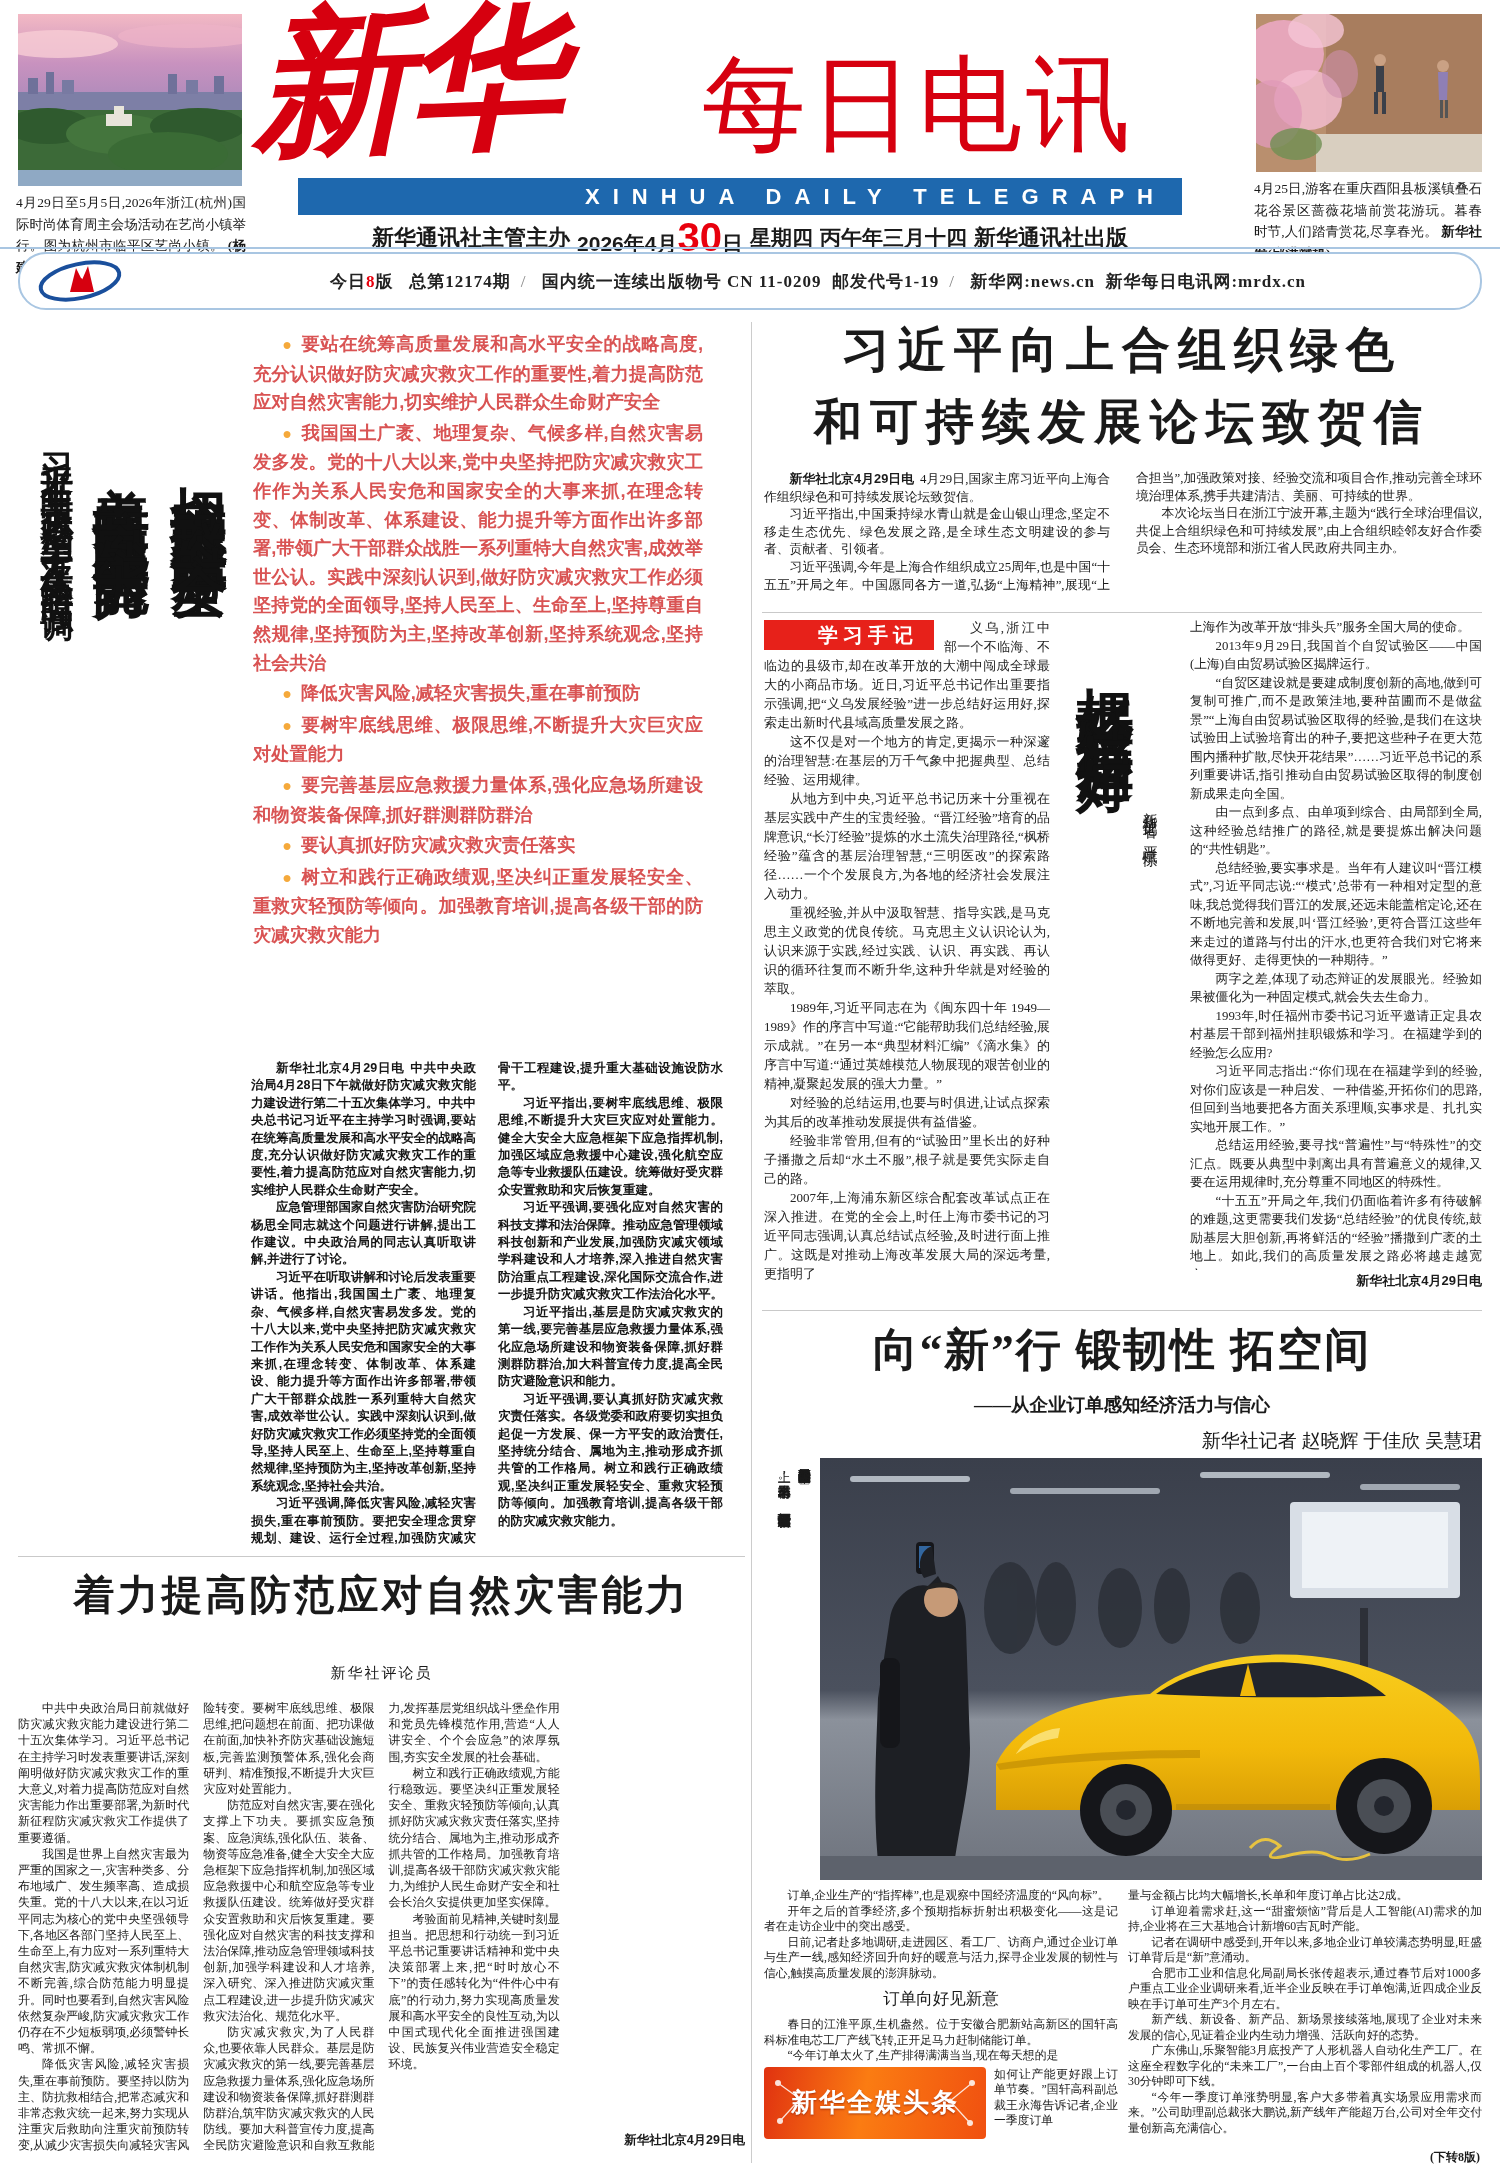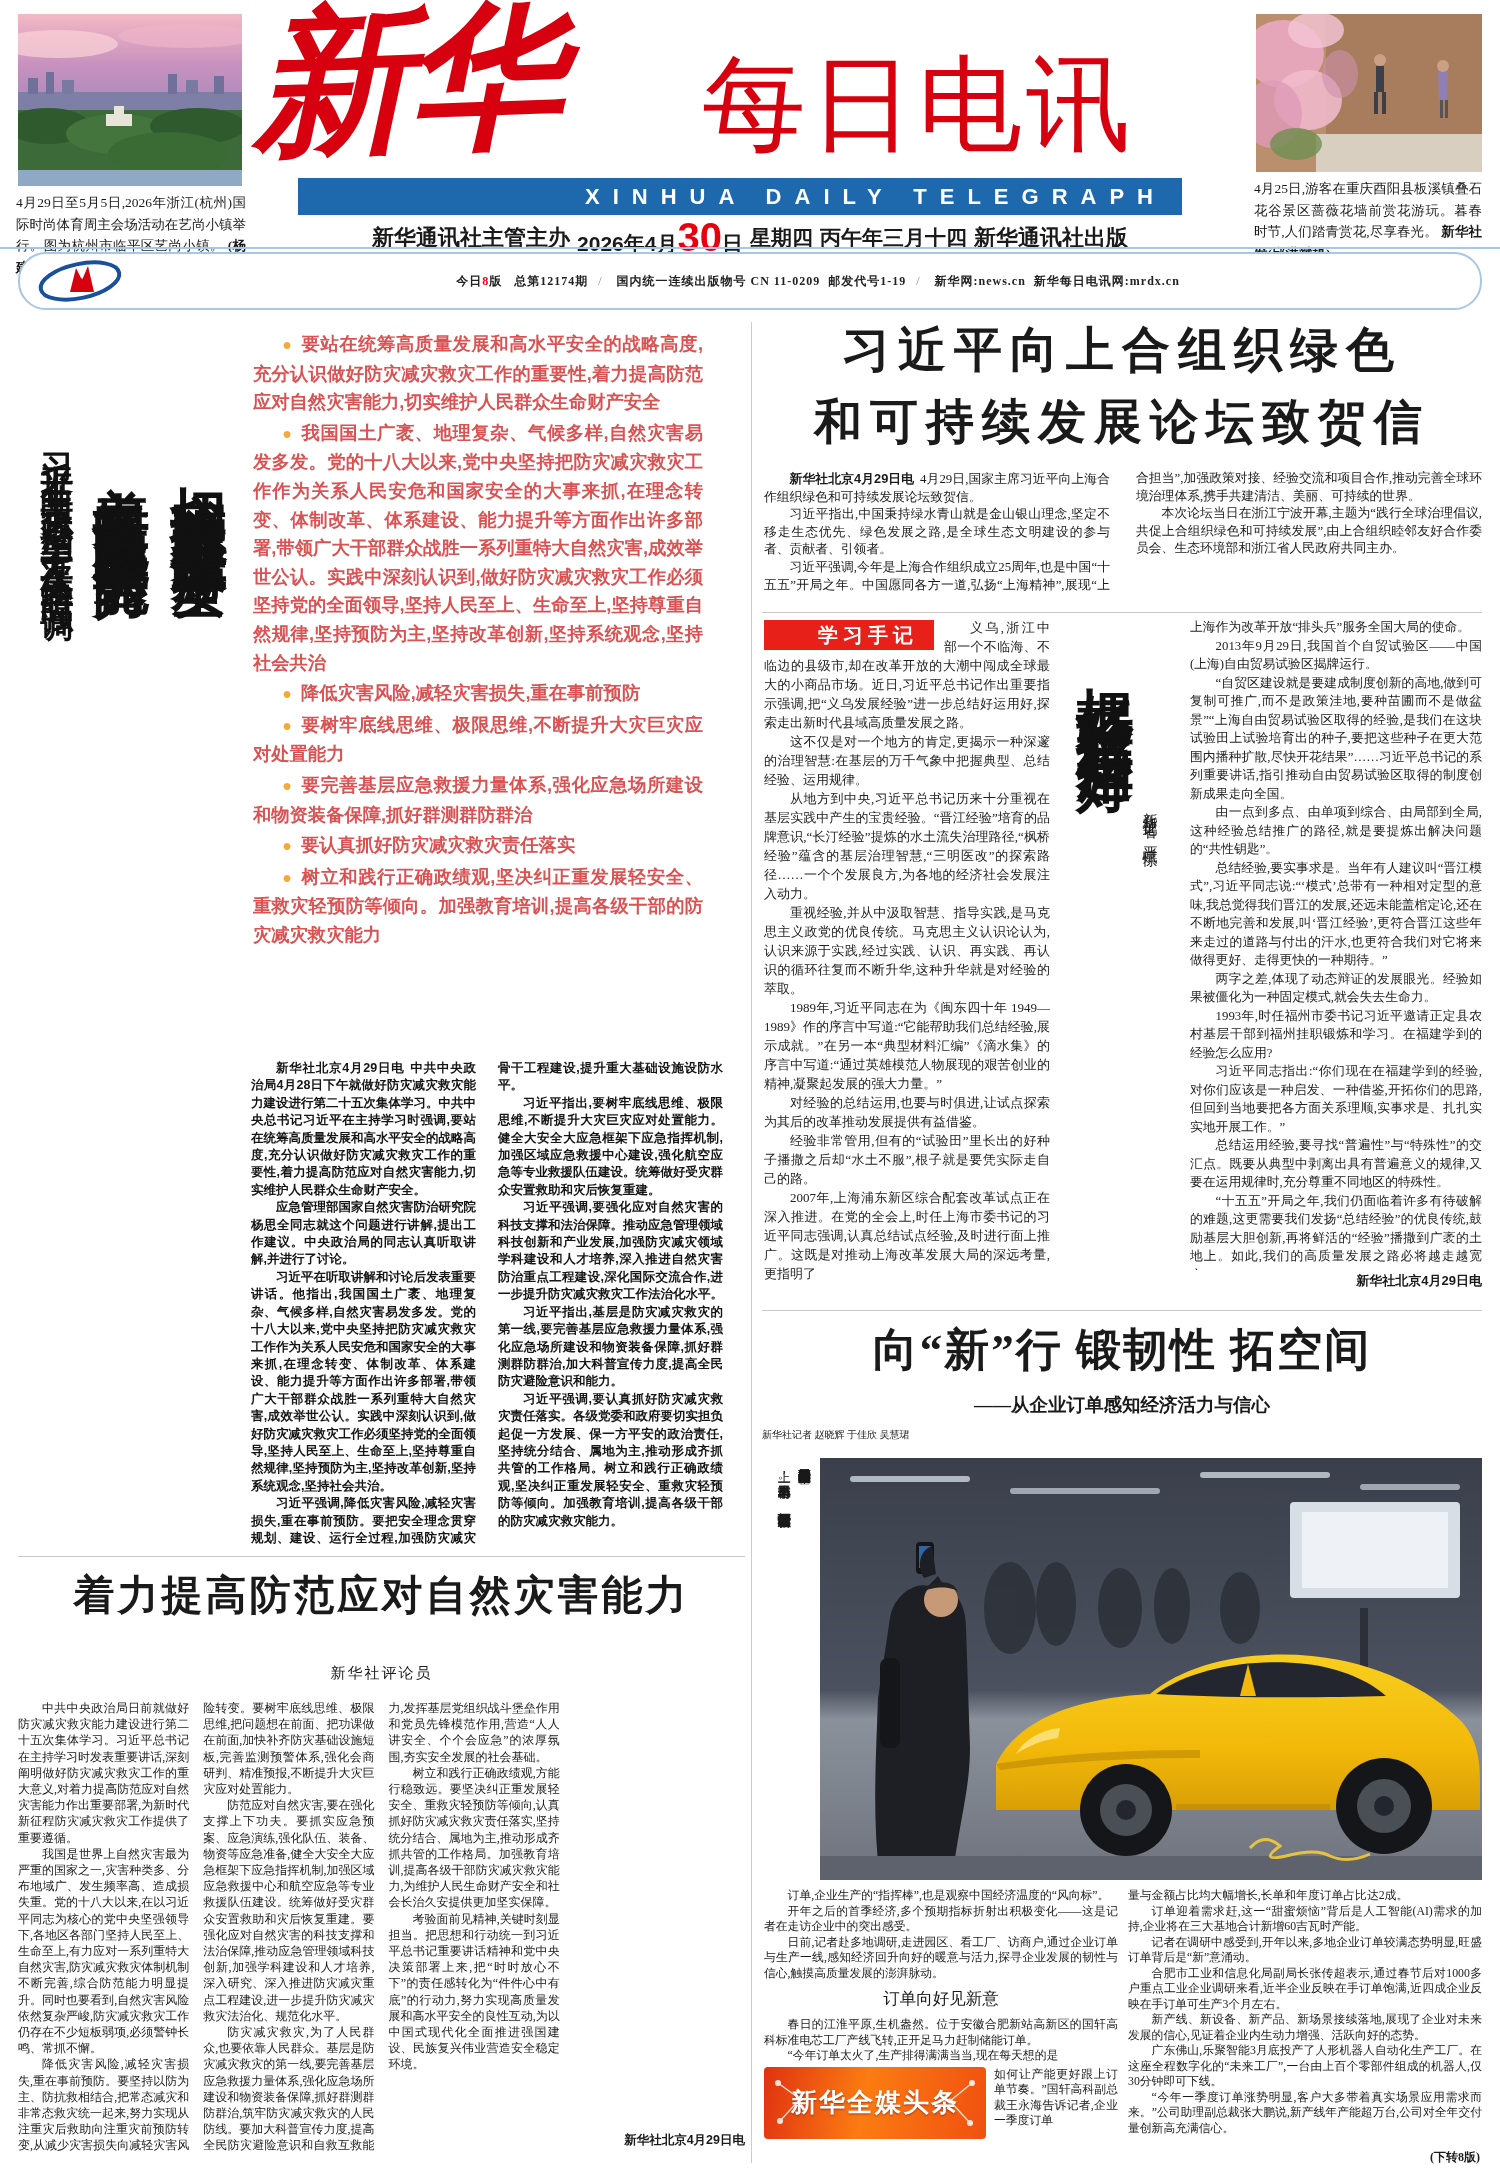--- a/index.html
+++ b/index.html
@@ -18,21 +18,21 @@
   #band{left:298px;top:178px;width:884px;height:37px;background:#1e68ae;z-index:1;}
   #title-en{position:absolute;right:16px;top:0;line-height:37px;color:#fff;font-weight:bold;
     font-size:22px;letter-spacing:13px;font-family:Liberation Sans, sans-serif;}
   #daterow{left:290px;top:215px;width:920px;display:flex;align-items:center;justify-content:center;gap:7px;}
   #daterow .b{font-weight:900;font-size:22px;}
   #daterow .d{font-weight:bold;font-size:21px;}
   #day-num{color:#e8000d;font-size:40px;font-weight:bold;}
   .rule-blue{height:2px;background:#a9c6e2;}
   #infobar{left:18px;top:252px;width:1460px;height:54px;border:2px solid #a9c6e2;border-radius:28px;
     display:flex;align-items:center;background:#fff;}
-  #infobar .txt{flex:1;text-align:center;font-size:12px;letter-spacing:1px;color:#222;font-weight:bold;}
+  #infobar .txt{flex:1;text-align:center;font-size:17px;letter-spacing:1px;color:#222;font-weight:bold;}
   #infobar .red{color:#e8000d;}
   #infobar .sl{color:#888;padding:0 10px;font-weight:normal;}
   
   .earcap{font-size:13.5px;line-height:1.6;text-align:justify;}
   .earcap .cr{font-weight:bold;}
   
   .vhead{font-weight:900;color:#111;}
   #kicker{left:34px;top:428px;height:900px;font-size:33px;letter-spacing:7px;}
   #headA{left:82px;top:440px;height:900px;font-size:57px;letter-spacing:6px;}
   #headB{left:160px;top:440px;height:900px;font-size:57px;letter-spacing:6px;}
@@ -67,21 +67,21 @@
   #studyhead{left:1066px;top:642px;height:662px;font-size:57px;letter-spacing:8px;}
   #studyby{left:1140px;top:800px;height:300px;font-size:15px;letter-spacing:3px;}
   #studycol2{left:1190px;top:618px;width:292px;height:652px;overflow:hidden;}
   #studycol2 p{font-size:12.8px;line-height:18.5px;}
   #studycol2-wrap p:first-child{text-indent:0;}
   #studydl{left:1322px;top:1272px;width:160px;text-align:right;font-weight:bold;font-size:13px;}
   .hr{background:#c9c9c9;height:1px;}
   
   #feathead{left:762px;top:1320px;width:720px;text-align:center;font-size:45px;font-weight:900;letter-spacing:2px;}
   #featsub{left:762px;top:1392px;width:720px;text-align:center;font-size:18.5px;font-weight:bold;}
-  #featby{left:762px;top:1428px;width:720px;text-align:left;font-size:10px;}
+  #featby{left:762px;top:1428px;width:720px;text-align:right;font-size:19px;}
   #photocap{left:762px;top:1460px;width:52px;height:424px;font-size:13px;line-height:1.55;}
   #photocap p{text-indent:0;margin:0;}
   #photocap .cr{font-weight:bold;}
   #mainphoto{left:820px;top:1458px;width:662px;height:422px;overflow:hidden;background:#454a56;}
   .featcol p{font-size:11.8px;line-height:15.5px;text-align:justify;}
   #featB{left:764px;top:1888px;width:354px;height:280px;overflow:hidden;}
   #featC{left:1128px;top:1888px;width:354px;height:280px;overflow:hidden;}
   #featC p:first-child{text-indent:0;}
   #subhead{text-align:center;font-weight:400;font-size:16.5px;margin:7px 0;text-indent:0;
     font-family:"Liberation Sans","DejaVu Sans",sans-serif;}

